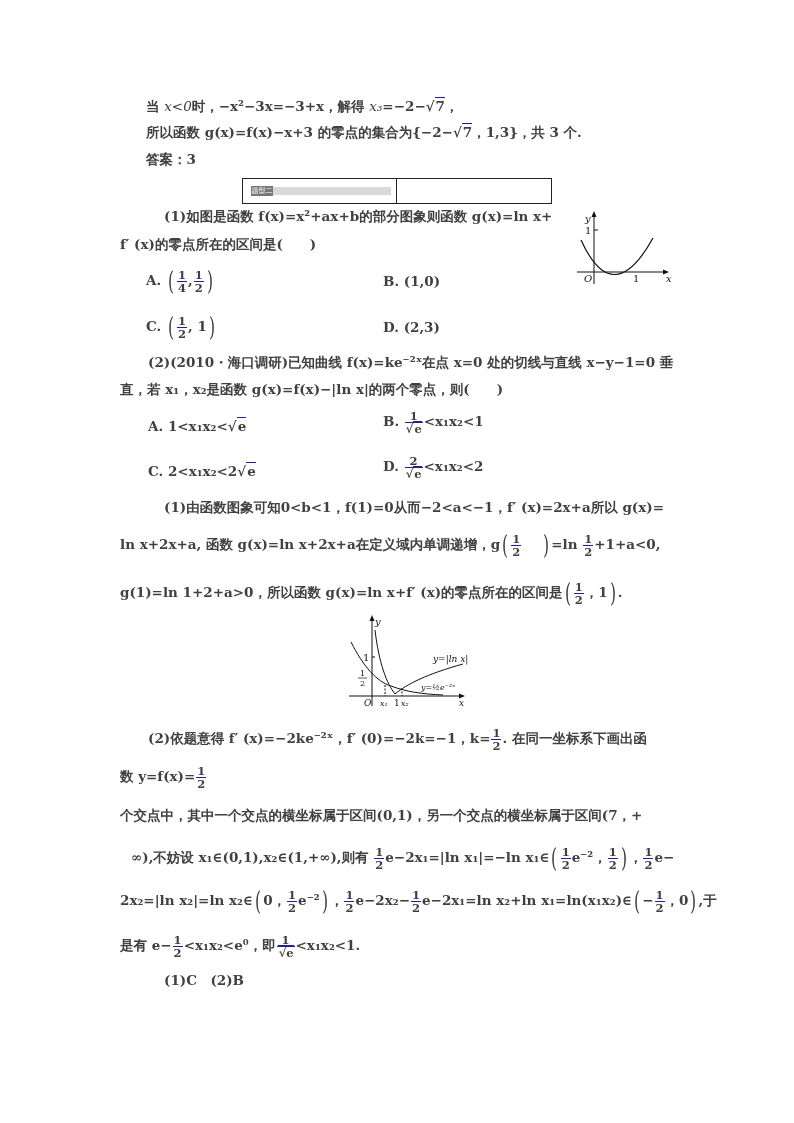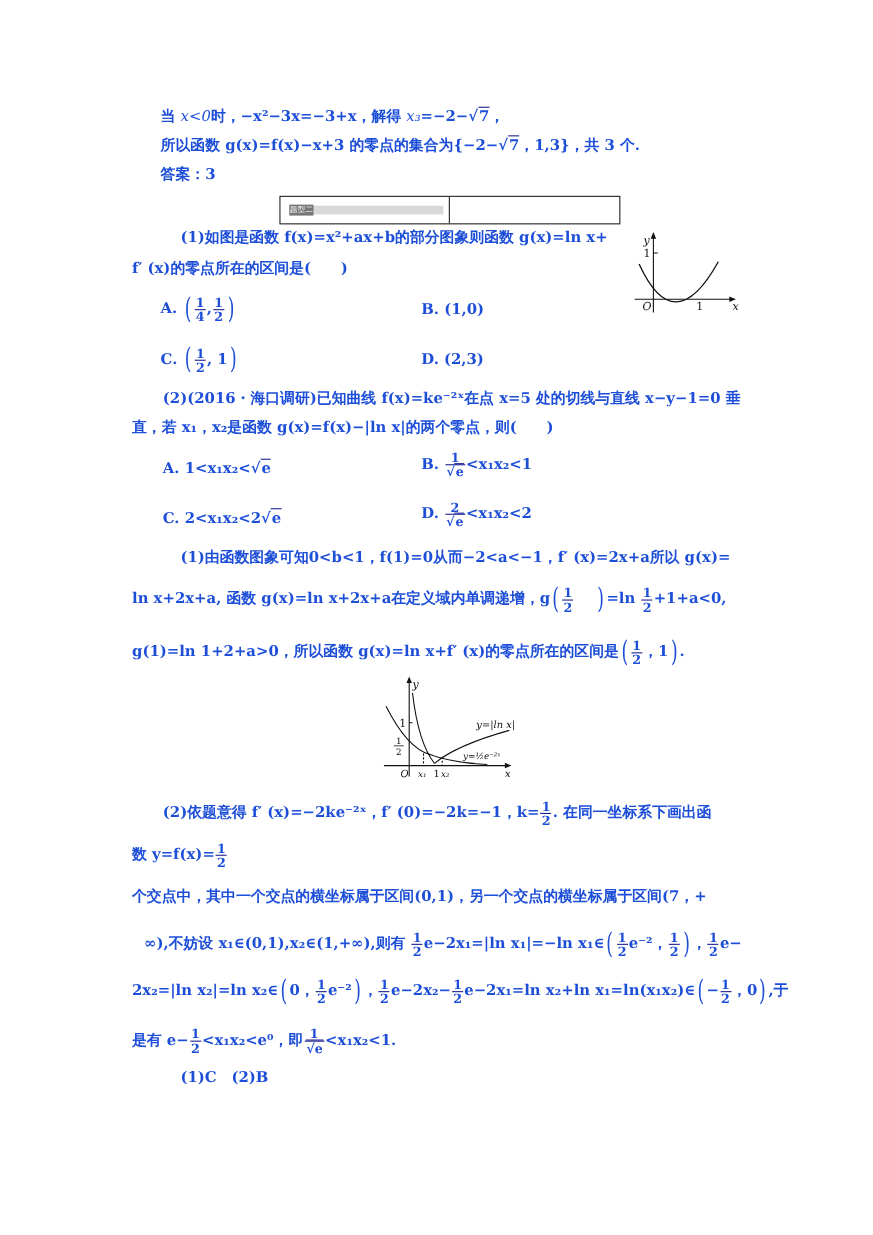--- a/index.html
+++ b/index.html
@@ -1,25 +1,25 @@
 <!DOCTYPE html>
 <html><head>
 <meta charset="utf-8">
 <style>
   html, body { margin:0; padding:0; background:#ffffff; }
   body { width:794px; height:1123px; position:relative; overflow:hidden;
          font-family:"DejaVu Serif","Liberation Serif",serif; color:#1a1f8c; }
-  .line { position:absolute; font-size:13.5px; line-height:18px; white-space:nowrap; font-weight:bold; color:#1d4ed8; }
+  .line { position:absolute; font-size:13.5px; line-height:18px; white-space:nowrap; font-weight:bold; color:#404040; }
   .it { font-style:italic; font-weight:normal; }
   .frac { display:inline-block; vertical-align:middle; text-align:center; font-size:11.5px; line-height:12px; margin:0 1px; }
   .frac .num { display:block; border-bottom:1px solid #1d2290; padding:0 1px; }
   .frac .den { display:block; padding:0 1px; }
   .paren { display:inline-block; font-size:26px; line-height:26px; vertical-align:middle; font-weight:normal; transform:scaleX(0.6); }
   .sqrt { border-top:1px solid #1d2290; padding-left:1px; }
-  .sectionbox { position:absolute; left:254px; top:178px; width:308px; height:24px; border:1px solid #222; display:flex; }
+  .sectionbox { position:absolute; left:242px; top:178px; width:308px; height:24px; border:1px solid #222; display:flex; }
   .sectionbox .left { width:153px; border-right:1px solid #222; position:relative; }
   .sectionbox .left .bar { position:absolute; left:8px; top:8px; width:140px; height:8px; background:#d9d9d9; }
   .sectionbox .left .tag { position:absolute; left:8px; top:7px; width:22px; height:10px; background:#777; color:#fff; font-size:7px; line-height:10px; text-align:center; font-family:"DejaVu Sans",sans-serif; }
   .sectionbox .right { flex:1; text-align:center; font-size:15px; line-height:24px; color:#1a1f8c; font-weight:bold; font-family:"DejaVu Sans",sans-serif; }
   .fig { position:absolute; }
   .fig svg text { font-family:"DejaVu Serif","Liberation Serif",serif; fill:#111; }
 </style>
 </head>
 <body>
 
@@ -67,21 +67,21 @@
     <line x1="19" y1="22" x2="23" y2="22" stroke="#111"></line>
     <path d="M6,32 Q38,102 78,30" fill="none" stroke="#111" stroke-width="1.2"></path>
     <text x="10" y="14" font-size="10" font-style="italic">y</text>
     <text x="10" y="26" font-size="10">1</text>
     <text x="9" y="74" font-size="10" font-style="italic">O</text>
     <text x="58" y="74" font-size="10">1</text>
     <text x="91" y="74" font-size="10" font-style="italic">x</text>
   </svg>
 </div>
 
-<div class="line" style="left:148px;top:353px;">(2)(2016・海口调研)已知曲线 f(x)=ke⁻²ˣ在点 x=5 处的切线与直线 x−y−1=0 垂</div>
+<div class="line" style="left:148px;top:353px;">(2)(2010・海口调研)已知曲线 f(x)=ke⁻²ˣ在点 x=0 处的切线与直线 x−y−1=0 垂</div>
 <div class="line" style="left:120px;top:380px;">直，若 x₁，x₂是函数 g(x)=f(x)−|ln x|的两个零点，则(　　)</div>
 
 <div class="line" style="left:148px;top:417px;">
   <span>A.</span>
   <span>1&lt;x₁x₂&lt;</span>√<span class="sqrt">e</span>
 </div>
 <div class="line" style="left:383px;top:410px;">
   <span>B.</span>
   <span class="frac"><span class="num">1</span><span class="den">√<span class="sqrt">e</span></span></span><span>&lt;x₁x₂&lt;1</span>
 </div>

